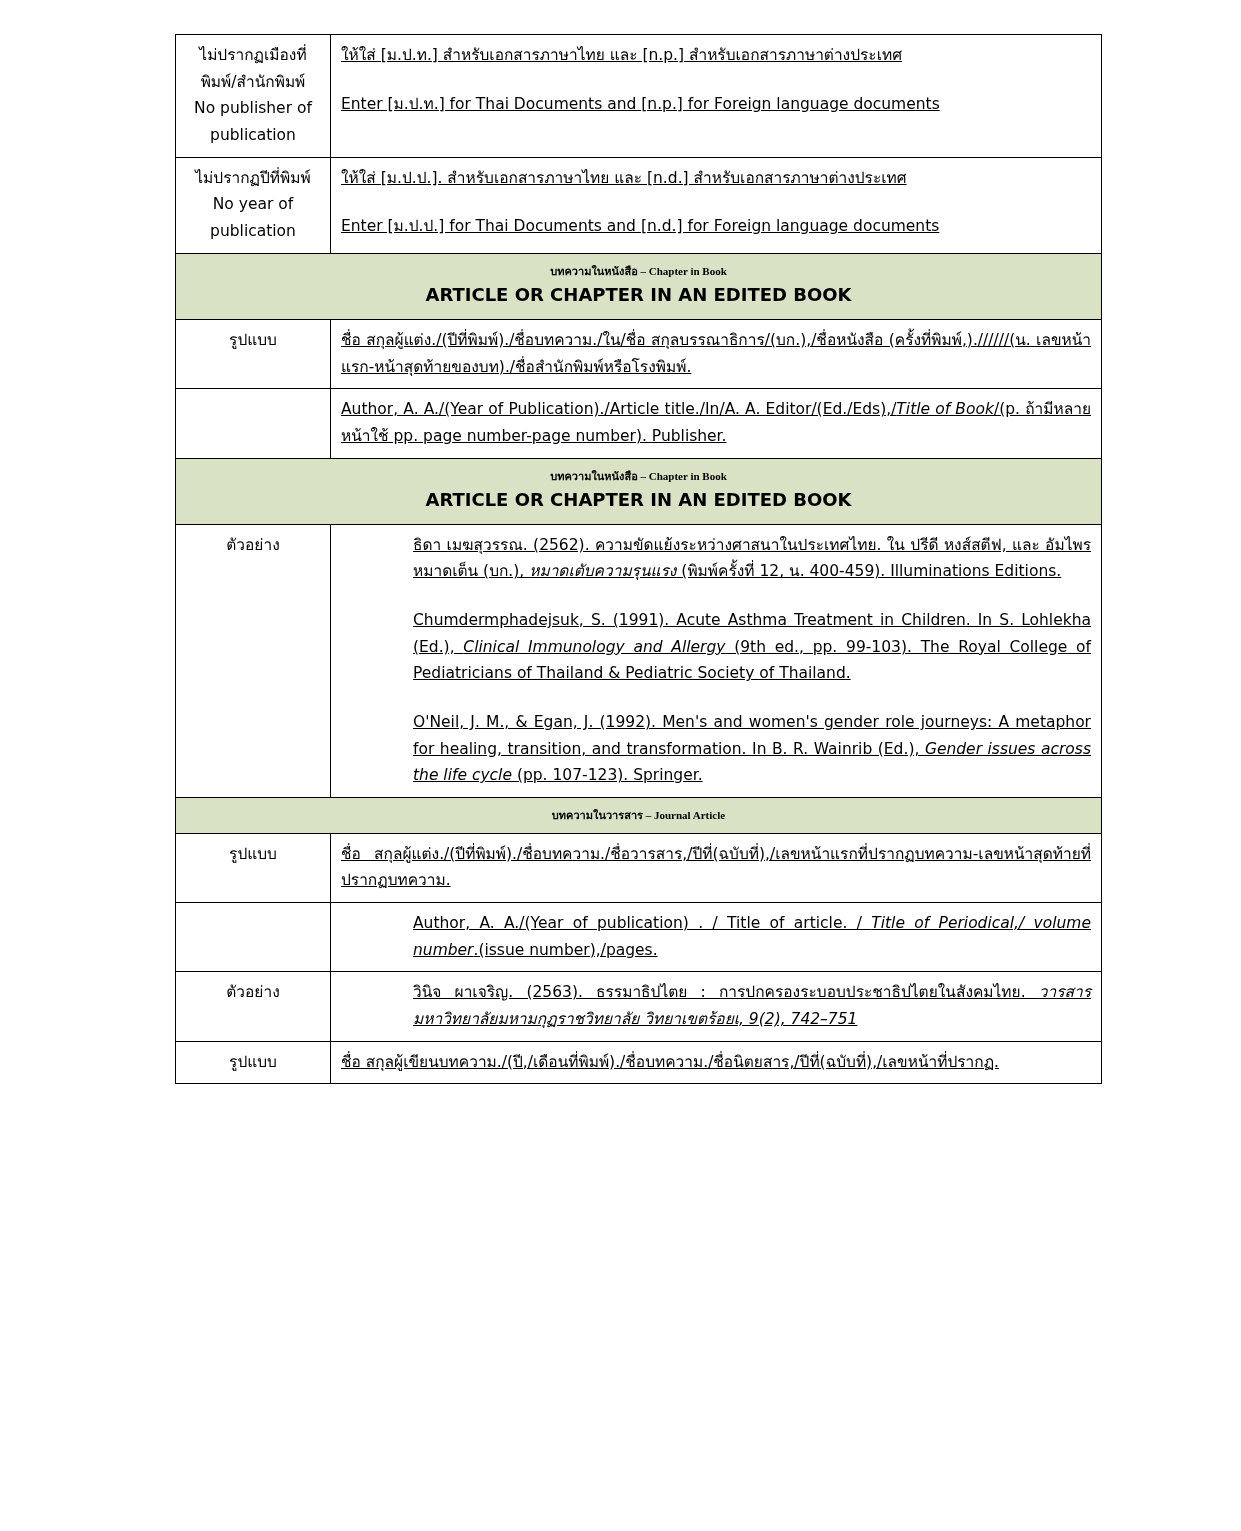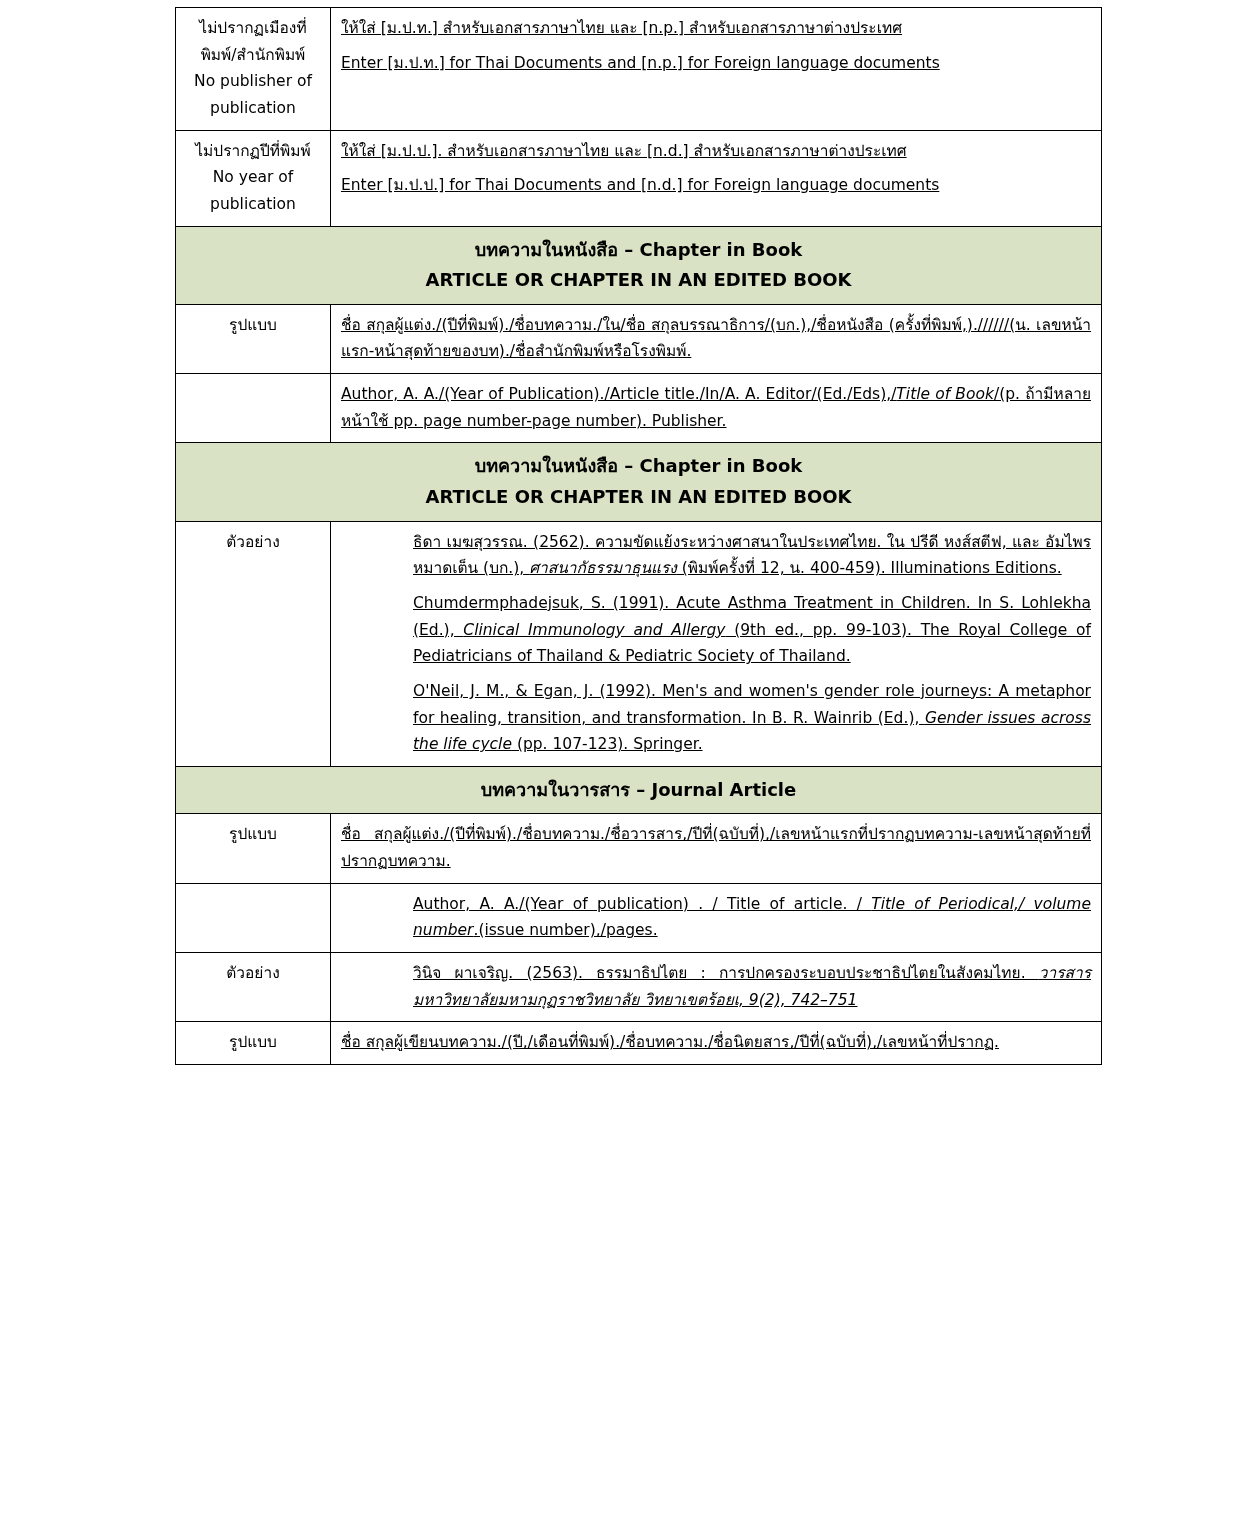--- a/index.html
+++ b/index.html
@@ -11,21 +11,21 @@
     width: 1241px;
     height: 1531px;
     font-family: "DejaVu Sans", "Liberation Sans", sans-serif;
     color: #000000;
   }
   .page {
     position: relative;
     width: 1241px;
     height: 1140px;
     box-sizing: border-box;
-    padding: 7px 140px 0 175px;
+    padding: 34px 140px 0 175px;
   }
   table.ref-table {
     width: 926px;
     border-collapse: collapse;
     table-layout: fixed;
   }
   table.ref-table td {
     border: 1px solid #000000;
     vertical-align: top;
     padding: 7px 10px 8px 10px;
@@ -46,37 +46,37 @@
 
   td.body {
     text-align: justify;
     text-justify: inter-word;
     text-decoration: underline;
   }
   td.body p {
     margin: 0 0 0 0;
     text-indent: 0;
   }
-  td.body p + p { margin-top: 8px; }
+  td.body p + p { margin-top: 22px; }
 
   
   p.hang {
     padding-left: 72px;
     text-indent: -72px;
   }
   p.justify { text-align: justify; }
 
   tr.section td {
     background: #d9e2c4;
     text-align: center;
     font-weight: bold;
     padding: 8px 10px;
     line-height: 1.7;
   }
-  tr.section td .line1 { display: block; font-size: 18px; }
+  tr.section td .line1 { display: block; font-size: 11px; font-family: Liberation Serif, serif; }
   tr.section td .line2 { display: block; font-size: 18px; }
 
   .it { font-style: italic; }
 </style>
 </head>
 <body>
 
 <div class="page">
   <table class="ref-table">
     <colgroup>
@@ -138,21 +138,21 @@
           <span class="line1">บทความในหนังสือ – Chapter in Book</span>
           <span class="line2">ARTICLE OR CHAPTER IN AN EDITED BOOK</span>
         </td>
       </tr>
 
       <tr>
         <td class="label">
           <span class="th">ตัวอย่าง</span>
         </td>
         <td class="body">
-          <p class="hang justify"><span>ธิดา เมฆสุวรรณ. (2562). ความขัดแย้งระหว่างศาสนาในประเทศไทย. ใน ปรีดี หงส์สตีฟ, และ อัมไพร หมาดเต็น (บก.), </span><span class="it">ศาสนากัธรรมาธุนแรง</span><span> (พิมพ์ครั้งที่ 12, น. 400-459). Illuminations Editions.</span></p>
+          <p class="hang justify"><span>ธิดา เมฆสุวรรณ. (2562). ความขัดแย้งระหว่างศาสนาในประเทศไทย. ใน ปรีดี หงส์สตีฟ, และ อัมไพร หมาดเต็น (บก.), </span><span class="it">หมาดเตับความรุนแรง</span><span> (พิมพ์ครั้งที่ 12, น. 400-459). Illuminations Editions.</span></p>
           <p class="hang justify"><span>Chumdermphadejsuk, S. (1991). Acute Asthma Treatment in Children. In S. Lohlekha (Ed.), </span><span class="it">Clinical Immunology and Allergy</span><span> (9th ed., pp. 99-103). The Royal College of Pediatricians of Thailand &amp; Pediatric Society of Thailand.</span></p>
           <p class="hang justify"><span>O'Neil, J. M., &amp; Egan, J. (1992). Men's and women's gender role journeys: A metaphor for healing, transition, and transformation. In B. R. Wainrib (Ed.), </span><span class="it">Gender issues across the life cycle</span><span> (pp. 107-123). Springer.</span></p>
         </td>
       </tr>
 
       <tr class="section">
         <td colspan="2">
           <span class="line1">บทความในวารสาร – Journal Article</span>
         </td>
       </tr>

